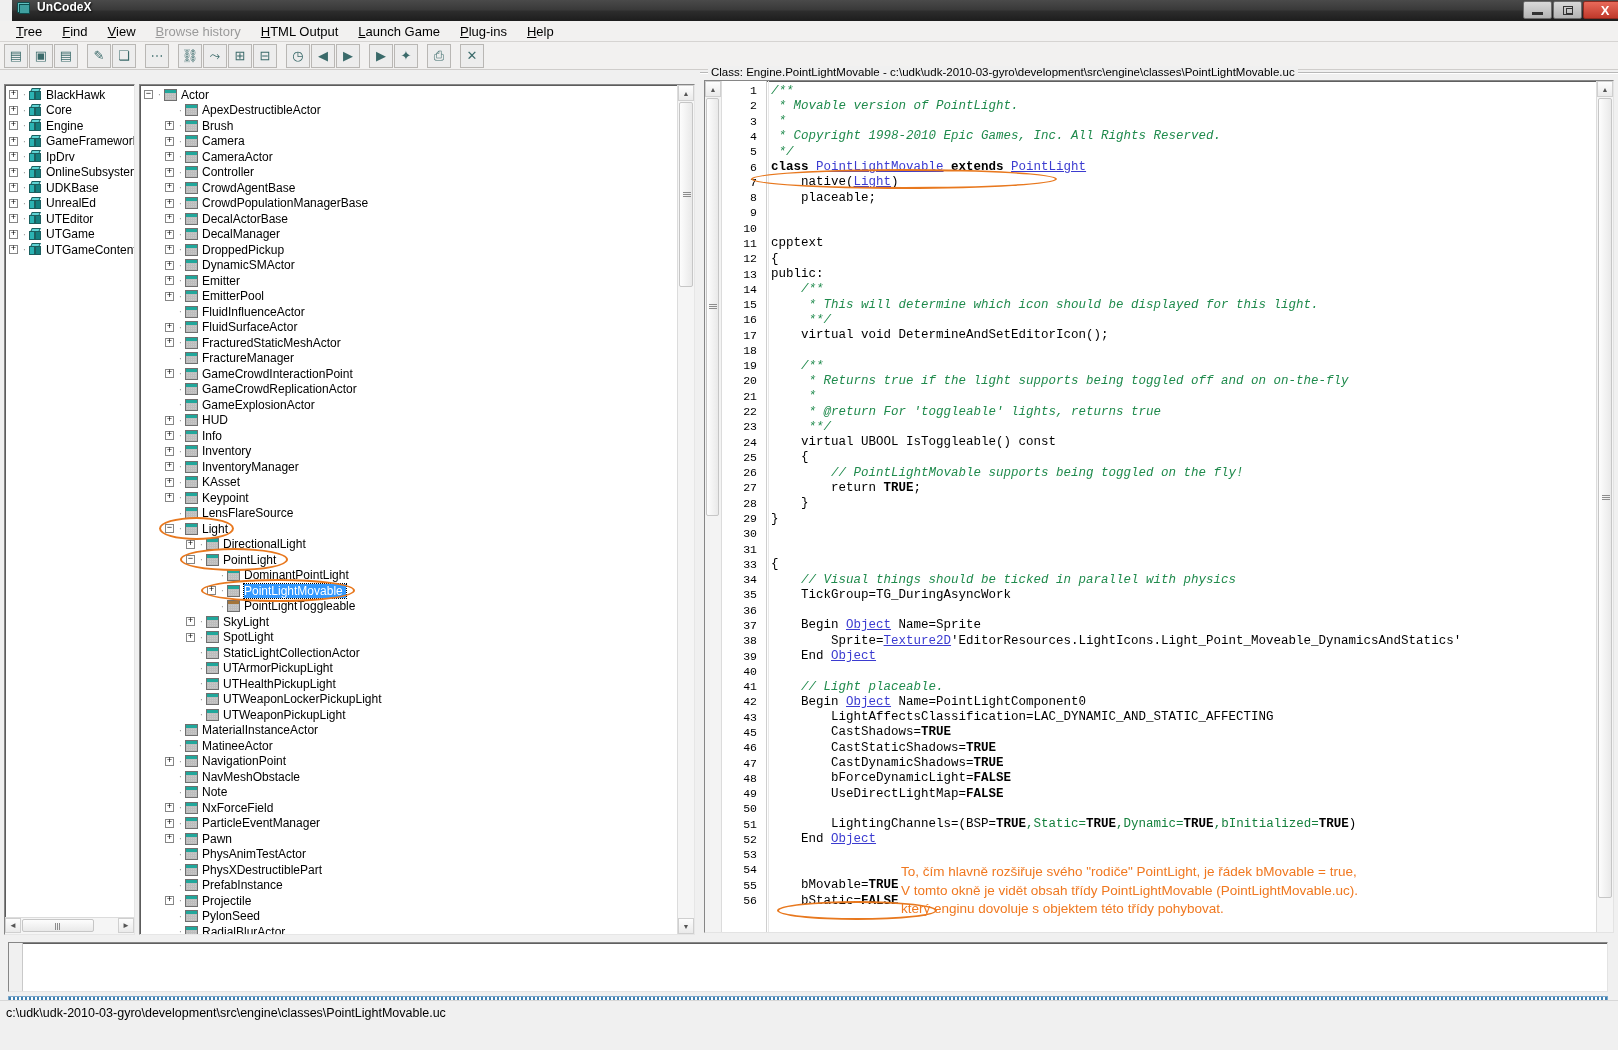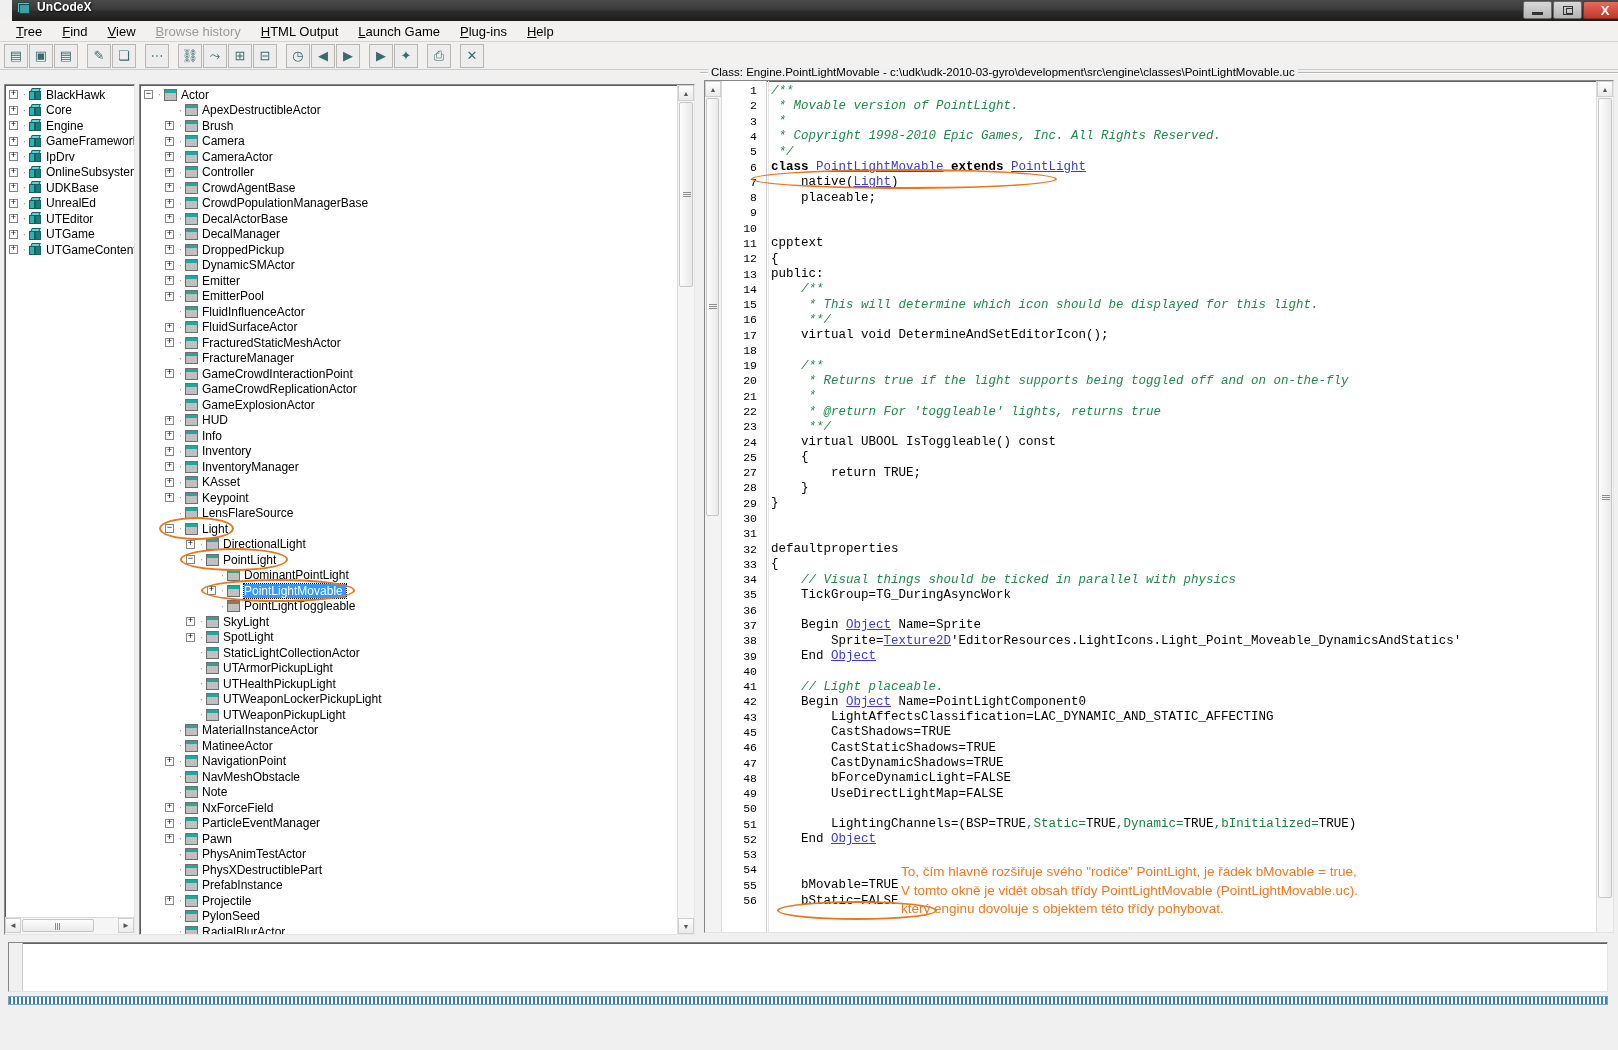--- a/index.html
+++ b/index.html
@@ -222,21 +222,21 @@
   .lnum {
     width:40px; text-align:right; padding-right:5px;
     color:#000; font-family:"Liberation Mono", monospace; font-size:11.5px;
     flex:none;
   }
   .ctext { padding-left:9px; color:#000; }
   .k-com { color:#1f8a4c; font-style:italic; }
   .k-kw  { color:#000; font-weight:bold; }
   .k-id  { color:#3b3bd0; text-decoration:underline; }
   .k-gray{ color:#15803d; }
-  .k-b   { font-weight:normal; }
+  .k-b   { font-weight:bold; }
 
   
   .ellipse {
     position:absolute; border:2px solid #e8781e; border-radius:50%;
     pointer-events:none;
   }
   .anno-text {
     position:absolute; color:#f07820; font-size:13.5px; line-height:18.5px;
     white-space:nowrap; font-family:"Liberation Sans", sans-serif;
   }
@@ -864,26 +864,26 @@
             <div class="cline"><span class="lnum">16</span><span class="ctext"><span class="k-com">     **/</span></span></div>
             <div class="cline"><span class="lnum">17</span><span class="ctext"><span>    virtual void DetermineAndSetEditorIcon();</span></span></div>
             <div class="cline"><span class="lnum">18</span><span class="ctext"></span></div>
             <div class="cline"><span class="lnum">19</span><span class="ctext"><span class="k-com">    /**</span></span></div>
             <div class="cline"><span class="lnum">20</span><span class="ctext"><span class="k-com">     * Returns true if the light supports being toggled off and on on-the-fly</span></span></div>
             <div class="cline"><span class="lnum">21</span><span class="ctext"><span class="k-com">     *</span></span></div>
             <div class="cline"><span class="lnum">22</span><span class="ctext"><span class="k-com">     * @return For 'toggleable' lights, returns true</span></span></div>
             <div class="cline"><span class="lnum">23</span><span class="ctext"><span class="k-com">     **/</span></span></div>
             <div class="cline"><span class="lnum">24</span><span class="ctext"><span>    virtual UBOOL IsToggleable() const</span></span></div>
             <div class="cline"><span class="lnum">25</span><span class="ctext"><span>    {</span></span></div>
+            <div class="cline"><span class="lnum">26</span><span class="ctext"><span class="k-com">        // PointLightMovable supports being toggled on the fly!</span></span></div>
             <div class="cline"><span class="lnum">27</span><span class="ctext"><span>        return </span><span class="k-b">TRUE</span><span>;</span></span></div>
             <div class="cline"><span class="lnum">28</span><span class="ctext"><span>    }</span></span></div>
             <div class="cline"><span class="lnum">29</span><span class="ctext"><span>}</span></span></div>
             <div class="cline"><span class="lnum">30</span><span class="ctext"></span></div>
             <div class="cline"><span class="lnum">31</span><span class="ctext"></span></div>
-            <div class="cline"><span class="lnum">32</span><span class="ctext"><span>defaultproperties</span></span></div>
             <div class="cline"><span class="lnum">33</span><span class="ctext"><span>{</span></span></div>
             <div class="cline"><span class="lnum">34</span><span class="ctext"><span class="k-com">    // Visual things should be ticked in parallel with physics</span></span></div>
             <div class="cline"><span class="lnum">35</span><span class="ctext"><span>    TickGroup=TG_DuringAsyncWork</span></span></div>
             <div class="cline"><span class="lnum">36</span><span class="ctext"></span></div>
             <div class="cline"><span class="lnum">37</span><span class="ctext"><span>    Begin </span><span class="k-id">Object</span><span> Name=Sprite</span></span></div>
             <div class="cline"><span class="lnum">38</span><span class="ctext"><span>        Sprite=</span><span class="k-id">Texture2D</span><span>'EditorResources.LightIcons.Light_Point_Moveable_DynamicsAndStatics'</span></span></div>
             <div class="cline"><span class="lnum">39</span><span class="ctext"><span>    End </span><span class="k-id">Object</span></span></div>
             <div class="cline"><span class="lnum">40</span><span class="ctext"></span></div>
             <div class="cline"><span class="lnum">41</span><span class="ctext"><span class="k-com">    // Light placeable.</span></span></div>
             <div class="cline"><span class="lnum">42</span><span class="ctext"><span>    Begin </span><span class="k-id">Object</span><span> Name=PointLightComponent0</span></span></div>
@@ -921,14 +921,17 @@
     </div>
   </div>
 
   <div id="log-outer">
     <div id="log-box">
       <div class="innerbar"></div>
     </div>
     <div class="progress-strip"></div>
   </div>
 
+  <div id="statusbar">
+    <span>c:\udk\udk-2010-03-gyro\development\src\engine\classes\PointLightMovable.uc</span>
+  </div>
 
 </div>
 
 </body></html>

